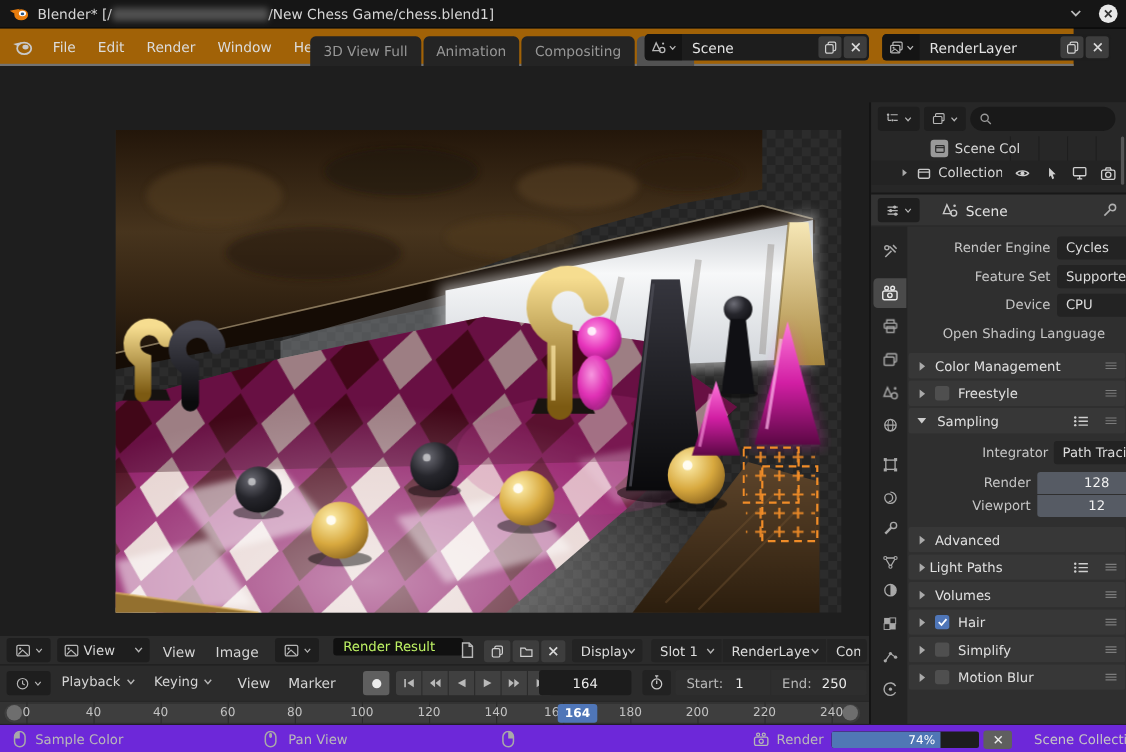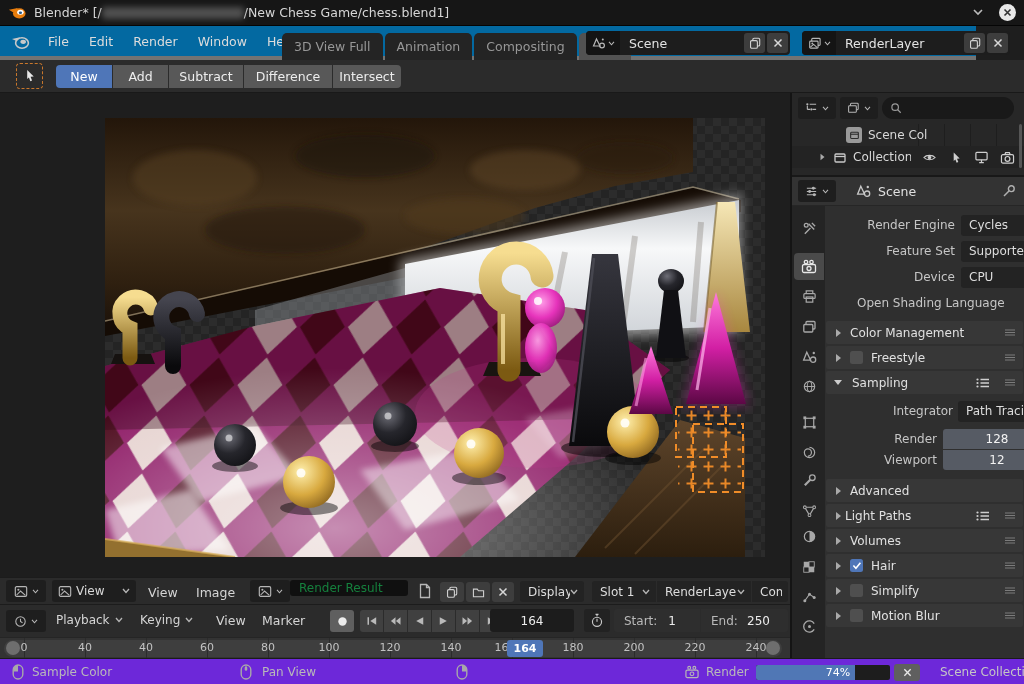--- a/index.html
+++ b/index.html
@@ -8,21 +8,21 @@
 .abs{position:absolute}
 .f{display:flex;align-items:center}
 svg{display:block}
 .ic{flex:0 0 auto}
 
 #titlebar{left:0;top:0;width:1024px;height:26px;background:#161616;border-bottom:1px solid #050505}
 #titlebar .title{color:#d6d6d6;font-size:12.5px;white-space:nowrap}
 .blurseg{display:inline-block;height:12px;border-radius:2px;background:#6f6f6f;filter:blur(3px);opacity:.65;vertical-align:middle}
 #winclose{width:17px;height:17px;border-radius:50%;background:#e8e8e8;display:flex;align-items:center;justify-content:center}
 
-#topbar{left:0;top:26px;width:976px;height:34px;background:#0369a1;border-bottom:4px solid #737373}
+#topbar{left:0;top:26px;width:976px;height:34px;background:#a16207;border-bottom:2px solid #737373}
 .menu{padding:0 10px;height:26px;display:flex;align-items:center;color:#dcdcdc;font-size:12.5px;border-radius:3px}
 .wstab{height:27px;padding:0 12px;display:flex;align-items:center;font-size:12.5px;color:#979797;background:#242424;border-radius:5px 5px 0 0;margin-right:2px;white-space:nowrap;overflow:hidden}
 .wstab.active{background:#525252;color:#fff}
 .idgroup{height:24px;background:#1d1d1d;border-radius:4px;display:flex;align-items:center;overflow:hidden}
 .idgroup .iseg{width:34px;height:24px;background:#141414;display:flex;align-items:center;justify-content:center;gap:2px}
 .idgroup .val{padding:0 9px;color:#e3e3e3;font-size:12.5px;flex:1;white-space:nowrap;overflow:hidden}
 .sqbtn{width:21px;height:20px;background:#3d3d3d;border-radius:3px;display:flex;align-items:center;justify-content:center;margin-right:2px}
 
 #toolbar{left:0;top:60px;width:1024px;height:33px;background:#2b2b2b;border-bottom:1px solid #191919}
 #activetool{left:16px;top:3px;width:27px;height:26px;border:1.5px dashed #c8772c;border-radius:4px;display:flex;align-items:center;justify-content:center}
@@ -163,34 +163,20 @@
           </svg>
       </span>
       <span class="sqbtn">
         <svg width="10" height="10" viewBox="0 0 10 10">
             <path d="M1.5,1.5 L8.5,8.5 M8.5,1.5 L1.5,8.5" stroke="#d8d8d8" stroke-width="1.5"></path>
           </svg>
       </span>
     </div>
   </div>
 
-  <div id="toolbar" class="abs">
-    <div id="activetool" class="abs">
-      <svg width="12" height="14" viewBox="0 0 12 15">
-          <path d="M3,1 L10,8 L6.6,8.3 L8.2,12.4 L6.4,13.2 L4.8,9.2 L3,10.8 Z" fill="#e8e8e8"></path>
-        </svg>
-    </div>
-    <div class="abs f" style="left:56px;top:5px">
-      <span class="segbtn blue first" style="width:56px">New</span>
-      <span class="segbtn" style="width:55px">Add</span>
-      <span class="segbtn" style="width:74px">Subtract</span>
-      <span class="segbtn" style="width:88px">Difference</span>
-      <span class="segbtn last" style="width:68px">Intersect</span>
-    </div>
-  </div>
 
 
   <div id="viewport" class="abs">
     <svg class="abs" style="left:105px;top:0" width="660" height="439" viewBox="0 0 660 439">
       <defs>
         <pattern id="alpha" width="16" height="16" patternUnits="userSpaceOnUse">
           <rect width="16" height="16" fill="#242424"></rect>
           <rect width="8" height="8" fill="#2c2c2c"></rect>
             <rect x="8" y="8" width="8" height="8" fill="#2c2c2c"></rect>
         </pattern>
@@ -721,21 +707,21 @@
     <span class="ddark abs" style="left:250px;top:2px;width:40px;justify-content:center">
       <svg width="14" height="13" viewBox="0 0 16 14">
           <rect x="1.5" y="1.5" width="13" height="11" rx="1.5" fill="none" stroke="#b6b6b6" stroke-width="1.3"></rect>
           <circle cx="5" cy="5" r="1.2" fill="#b6b6b6"></circle>
           <path d="M3,11 L7.5,6.5 L13,11.5" stroke="#b6b6b6" stroke-width="1.2" fill="none"></path>
         </svg>
       <svg width="7" height="5" viewBox="0 0 8 6">
           <path d="M1,1 L4,4.5 L7,1" stroke="#b6b6b6" stroke-width="1.3" fill="none"></path>
         </svg>
     </span>
-    <span class="abs f" style="left:290px;top:2px;width:118px;height:16px;background:#101010;border-radius:3px;padding:0 9px;color:#15803d">Render Result</span>
+    <span class="abs f" style="left:303px;top:2px;width:118px;height:16px;background:#101010;border-radius:3px;padding:0 9px;color:#bef264">Render Result</span>
     <span class="abs ic" style="left:418px;top:5px">
       <svg width="14" height="16" viewBox="0 0 14 16">
           <path d="M2.5,1.5 H8.5 L11.5,4.5 V14.5 H2.5 Z" fill="none" stroke="#b6b6b6" stroke-width="1.3"></path>
           <path d="M8.5,1.5 V4.5 H11.5" fill="none" stroke="#b6b6b6" stroke-width="1.3"></path>
         </svg>
     </span>
     <span class="sqbtn abs" style="left:440px;top:4px;width:24px">
       <svg width="12" height="12" viewBox="0 0 14 14">
           <rect x="4.5" y="1.5" width="8" height="9" rx="1.5" fill="none" stroke="#d0d0d0" stroke-width="1.3"></rect>
           <rect x="1.8" y="4.2" width="8" height="9" rx="1.5" fill="#3d3d3d" stroke="#d0d0d0" stroke-width="1.3"></rect>

